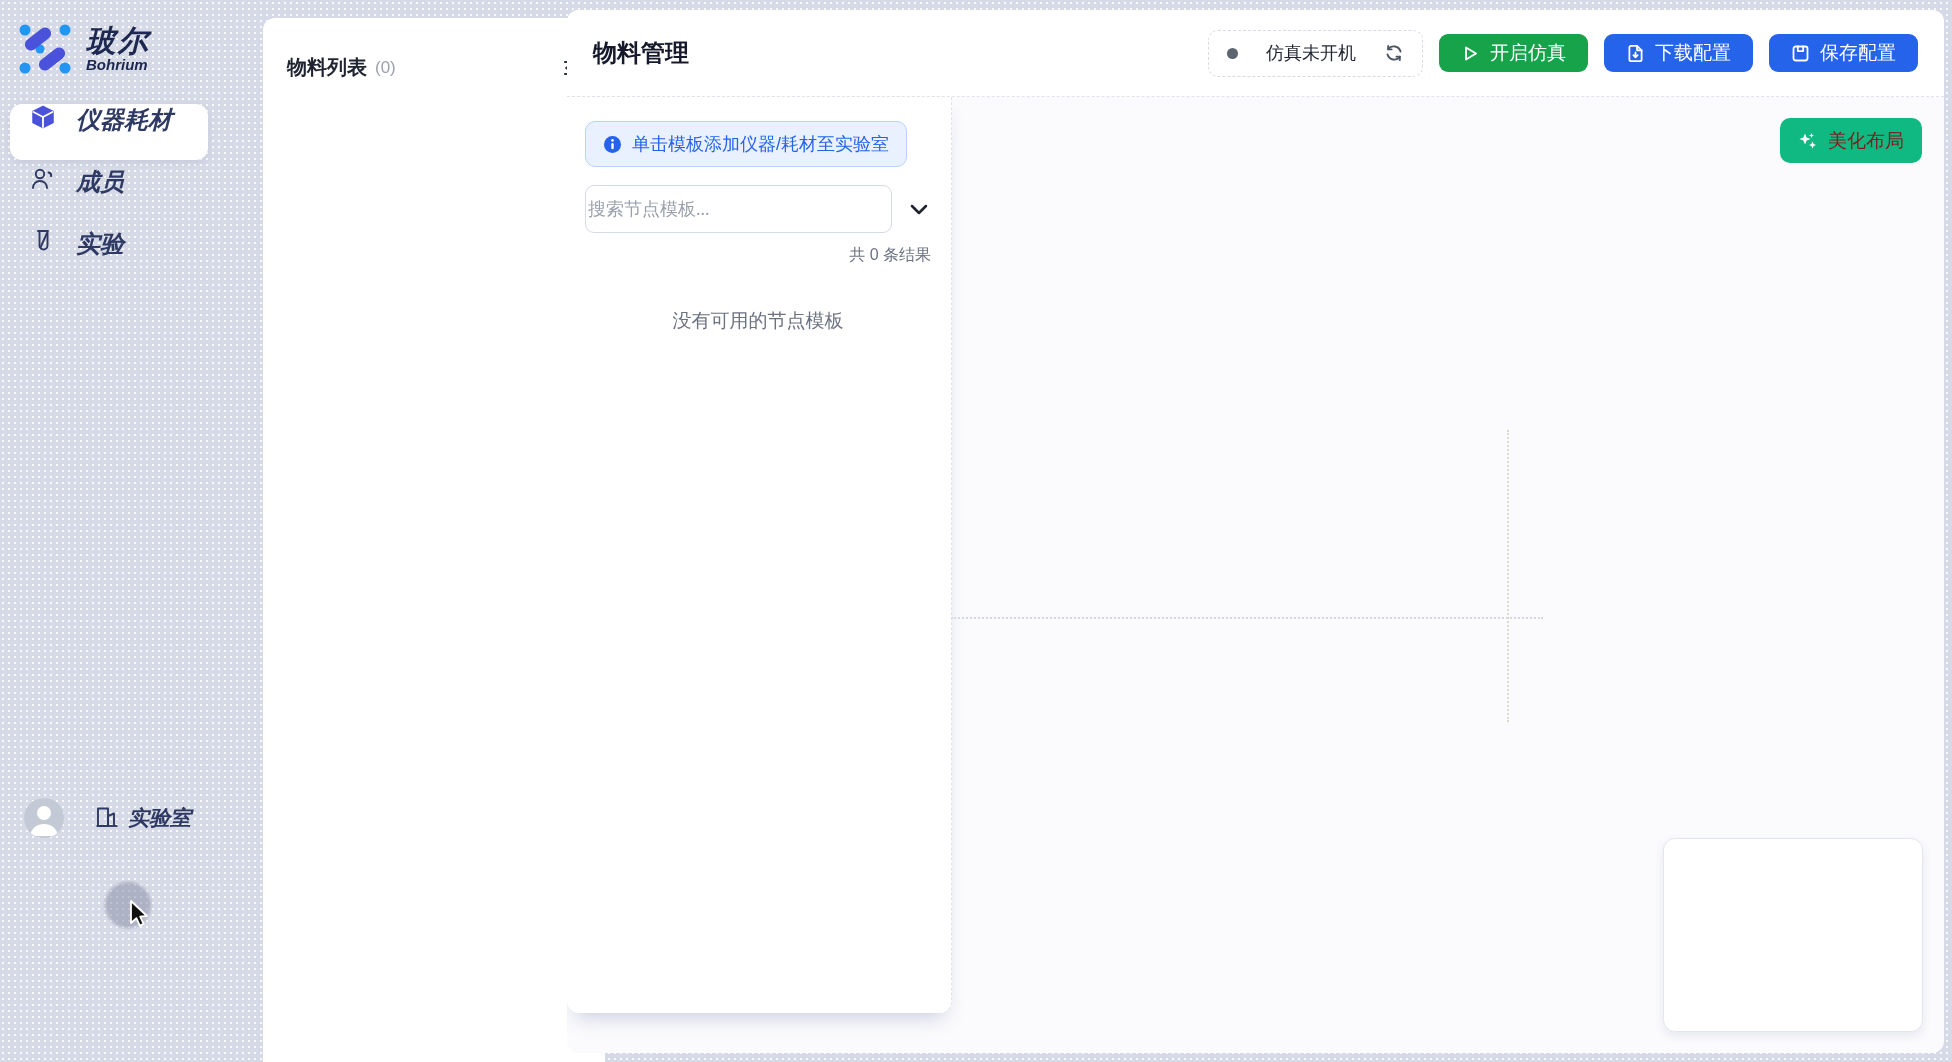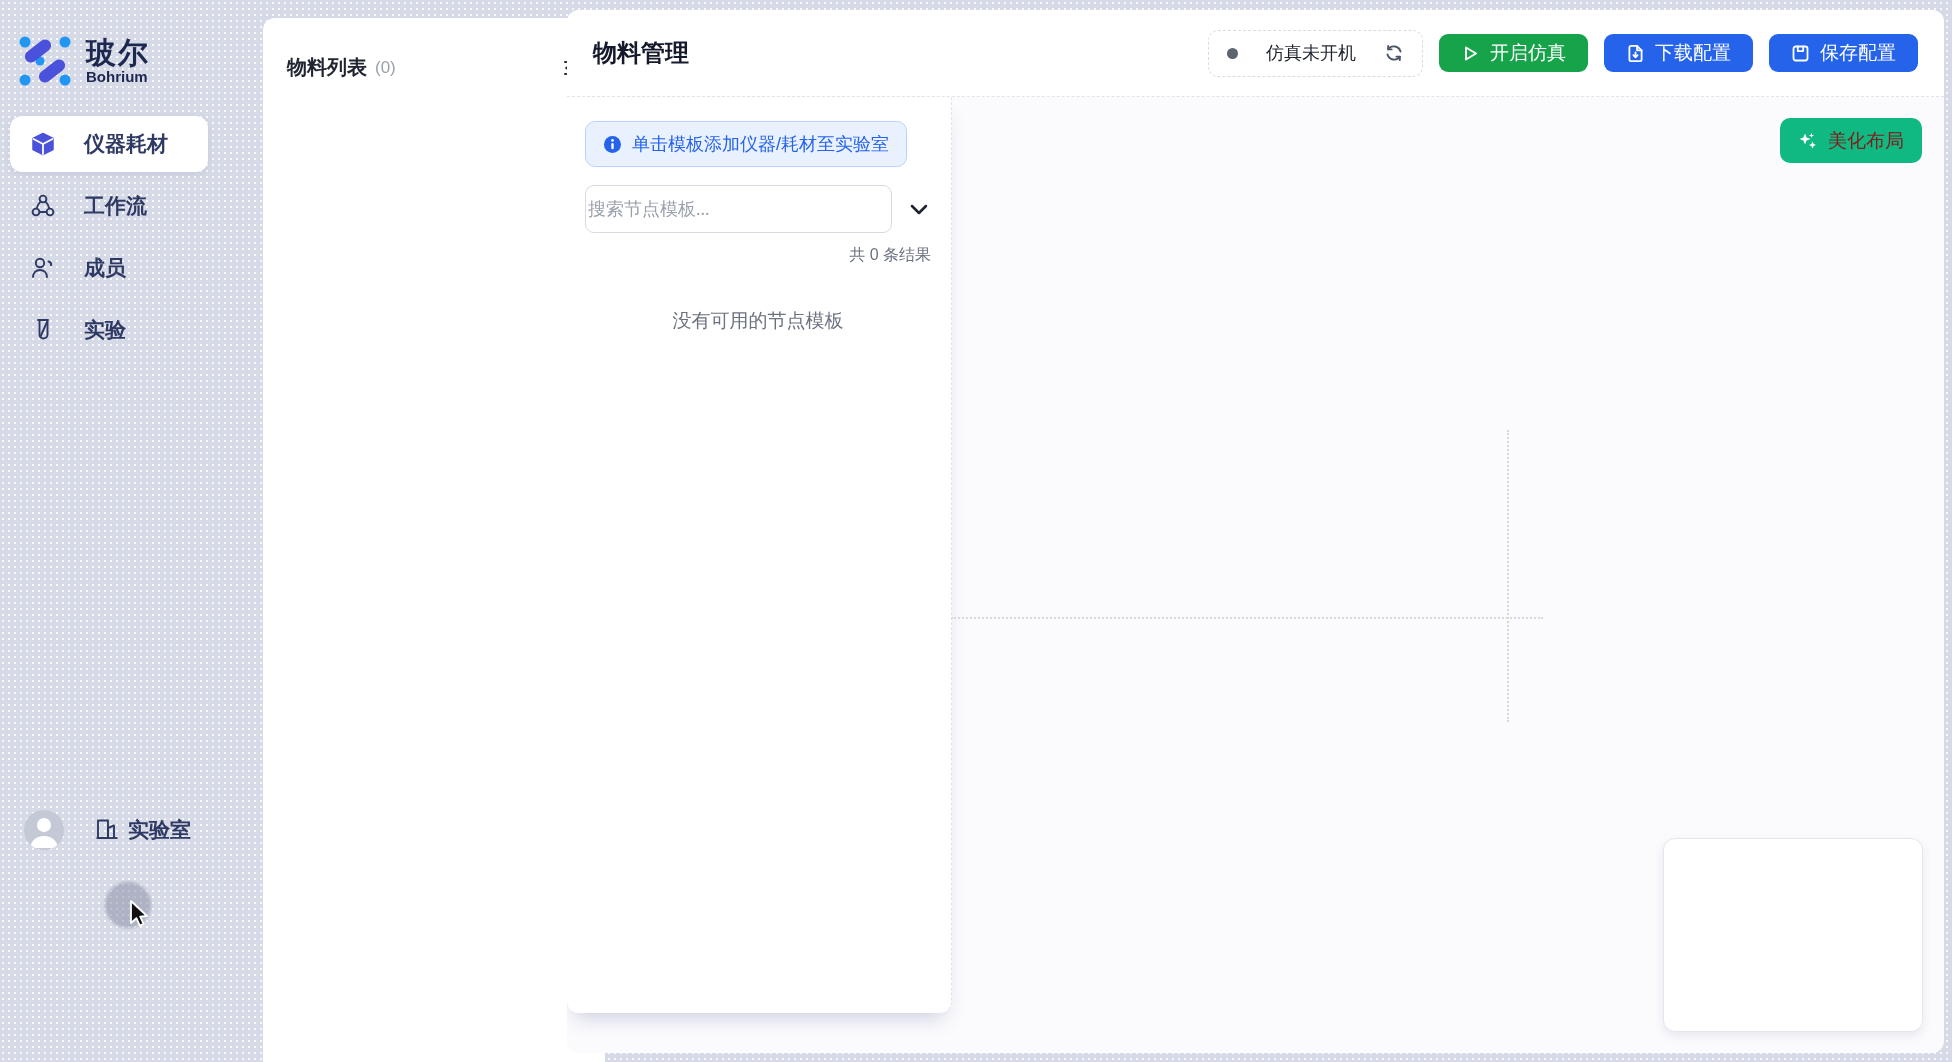--- a/index.html
+++ b/index.html
@@ -6,28 +6,28 @@
   html,body { width:1952px; height:1062px; overflow:hidden; }
   body {
     font-family:"Liberation Sans", sans-serif;
     position:relative;
     background-color:#d6d9e6;
     background-image:radial-gradient(rgba(255,255,255,.85) 1.2px, rgba(255,255,255,0) 1.3px);
     background-size:6px 6px;
     color:#2e3a63;
   }
   
-  .sidebar { position:absolute; left:0; top:12px; width:218px; height:864px; }
+  .sidebar { position:absolute; left:0; top:0; width:218px; height:864px;font-style:italic; }
   .logo-row { display:flex; align-items:center; gap:12px; padding:20px 0 0 16px; }
   .logo-mark { width:58px; height:58px; flex:0 0 auto; }
   .brand-name { font-size:30px; font-weight:700; color:#1d2850; letter-spacing:2px; line-height:1.05; }
   .brand-sub { font-size:15px; font-weight:700; color:#1d2850; }
   .nav { margin:26px 10px 0 10px; display:flex; flex-direction:column; gap:6px; }
-  .nav-item { height:56px; border-radius:12px; display:flex; align-items:center; gap:28px;
-              padding-left:20px; font-size:21px; font-weight:600; color:#2e3a63; cursor:pointer; }
+  .nav-item { height:56px; border-radius:12px; display:flex; align-items:flex-start; gap:20px;
+              padding-left:20px; font-size:24px; font-weight:600; color:#2e3a63; cursor:pointer; }
   .nav-item.active { background:#ffffff; box-shadow:0 2px 6px rgba(60,70,120,.10); }
   .nav-item .ic { width:26px; height:26px; display:block; }
   .sidebar-footer { position:absolute; left:24px; bottom:26px; display:flex; align-items:center; gap:12px; }
   .avatar { width:40px; height:40px; border-radius:50%; background:#c4c9d6; overflow:hidden; position:relative; flex:0 0 auto; }
   .lab-chip { display:flex; align-items:flex-start; gap:8px; margin-left:18px; font-size:21px; font-weight:600; color:#2e3a63; }
   
   .list-panel { position:absolute; left:218px; top:18px; width:342px; height:1052px;
                 background:#ffffff; border-radius:12px 12px 0 0;margin-left:45px; }
   .list-header { display:flex; align-items:center; padding:36px 20px 0 24px; }
   .list-title { font-size:20px; font-weight:700; color:#1f2430; }
@@ -103,29 +103,20 @@
 
   <nav class="nav">
     <div class="nav-item active">
       <svg class="ic" viewBox="0 0 26 26">
         <path d="M13 2.5 L23 7.5 V18.5 L13 23.5 L3 18.5 V7.5 Z" fill="#4a51db" stroke="#4a51db" stroke-width="1.5" stroke-linejoin="round"></path>
         <path d="M13 13 L13 23 M13 13 L3.5 8 M13 13 L22.5 8" stroke="#ffffff" stroke-width="1.8" fill="none" stroke-linecap="round"></path>
       </svg>
       <span>仪器耗材</span>
     </div>
     <div class="nav-item">
-      <svg class="ic" viewBox="0 0 26 26" fill="none" stroke="#2e3a63" stroke-width="1.9">
-        <circle cx="13" cy="6" r="3.4"></circle>
-        <circle cx="6" cy="19" r="3.4"></circle>
-        <circle cx="20" cy="19" r="3.4"></circle>
-        <path d="M10.5 8.6 C8 11 7 13.5 6.6 15.6 M15.5 8.6 C18 11 19 13.5 19.4 15.6 M9.4 19 L16.6 19"></path>
-      </svg>
-      <span>工作流</span>
-    </div>
-    <div class="nav-item">
       <svg class="ic" viewBox="0 0 26 26" fill="none" stroke="#2e3a63" stroke-width="1.9" stroke-linecap="round">
         <circle cx="10" cy="8" r="4.2"></circle>
         <path d="M3 22 c0-4.2 3.1-7 7-7 s7 2.8 7 7"></path>
         <path d="M18.5 6.5 c2 .4 3 1.8 2.6 3.9"></path>
       </svg>
       <span>成员</span>
     </div>
     <div class="nav-item">
       <svg class="ic" viewBox="0 0 26 26" fill="none" stroke="#2e3a63" stroke-width="1.9" stroke-linecap="round" stroke-linejoin="round">
         <path d="M8 3 h10 M9.5 3 v14.5 a4 4 0 0 0 8 0 V3"></path>

